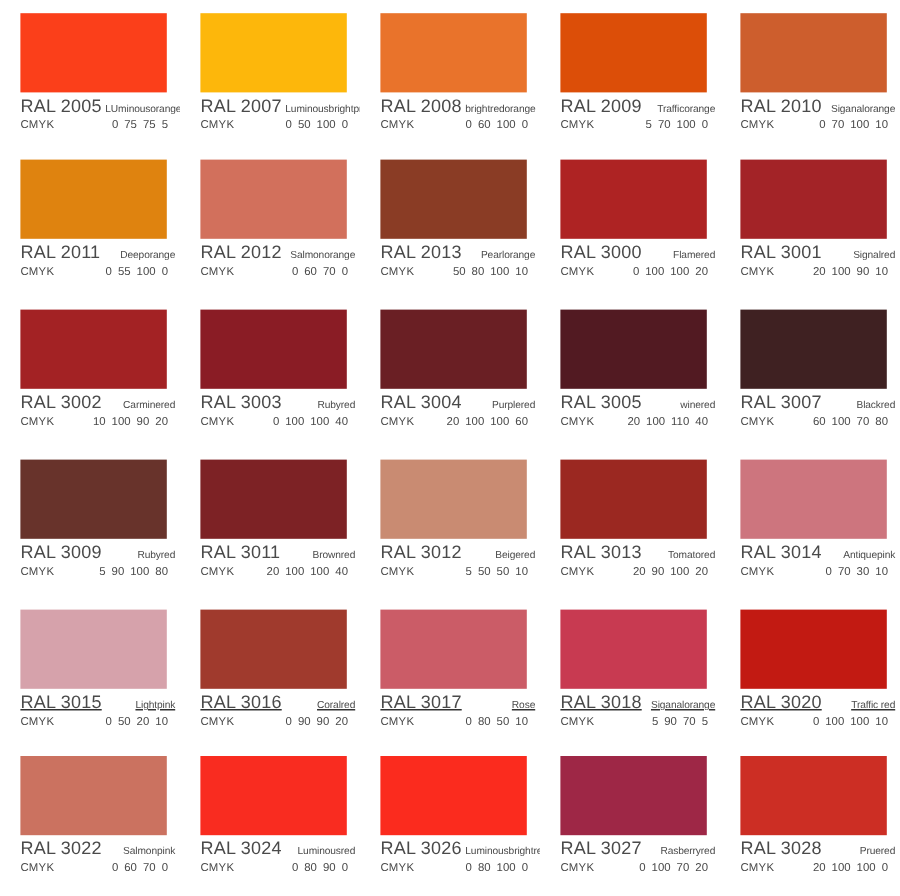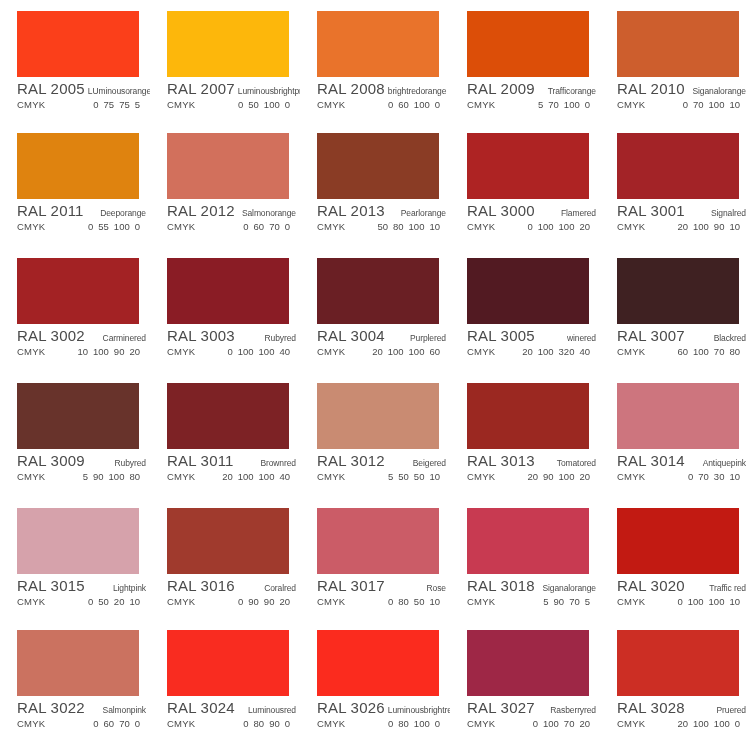--- a/index.html
+++ b/index.html
@@ -55,21 +55,21 @@
     right: 4px;
     top: 80px;
     display: flex;
     align-items: baseline;
     white-space: nowrap;
   }
   .row-1 .label-line { top: 80px; }
   .row-2 .label-line { top: 77px; }
   .row-3 .label-line { top: 77px; }
   .row-4 .label-line { top: 77px; }
-  .row-5 .label-line { top: 77px; }
+  .row-5 .label-line { top: 77px; text-decoration: underline; }
   .row-6 .label-line { top: 79px; }
 
   .ral-code {
     font-size: 15px;
     color: #4a4a4a;
     letter-spacing: 0.2px;
     font-weight: 400;
   }
 
   .ral-name {
@@ -330,21 +330,21 @@
       <div class="swatch" style="background: rgb(82, 26, 34);"></div>
       <div class="label-line">
         <span class="ral-code">RAL 3005</span>
         <span class="ral-name">winered</span>
       </div>
       <div class="cmyk-line">
         <span class="cmyk-label">CMYK</span>
         <span class="cmyk-values">
           <span>20</span>
           <span>100</span>
-          <span>320</span>
+          <span>110</span>
           <span>40</span>
         </span>
       </div>
     </div>
     <div class="ral-cell row-3">
       <div class="swatch" style="background: rgb(63, 33, 34);"></div>
       <div class="label-line">
         <span class="ral-code">RAL 3007</span>
         <span class="ral-name">Blackred</span>
       </div>

